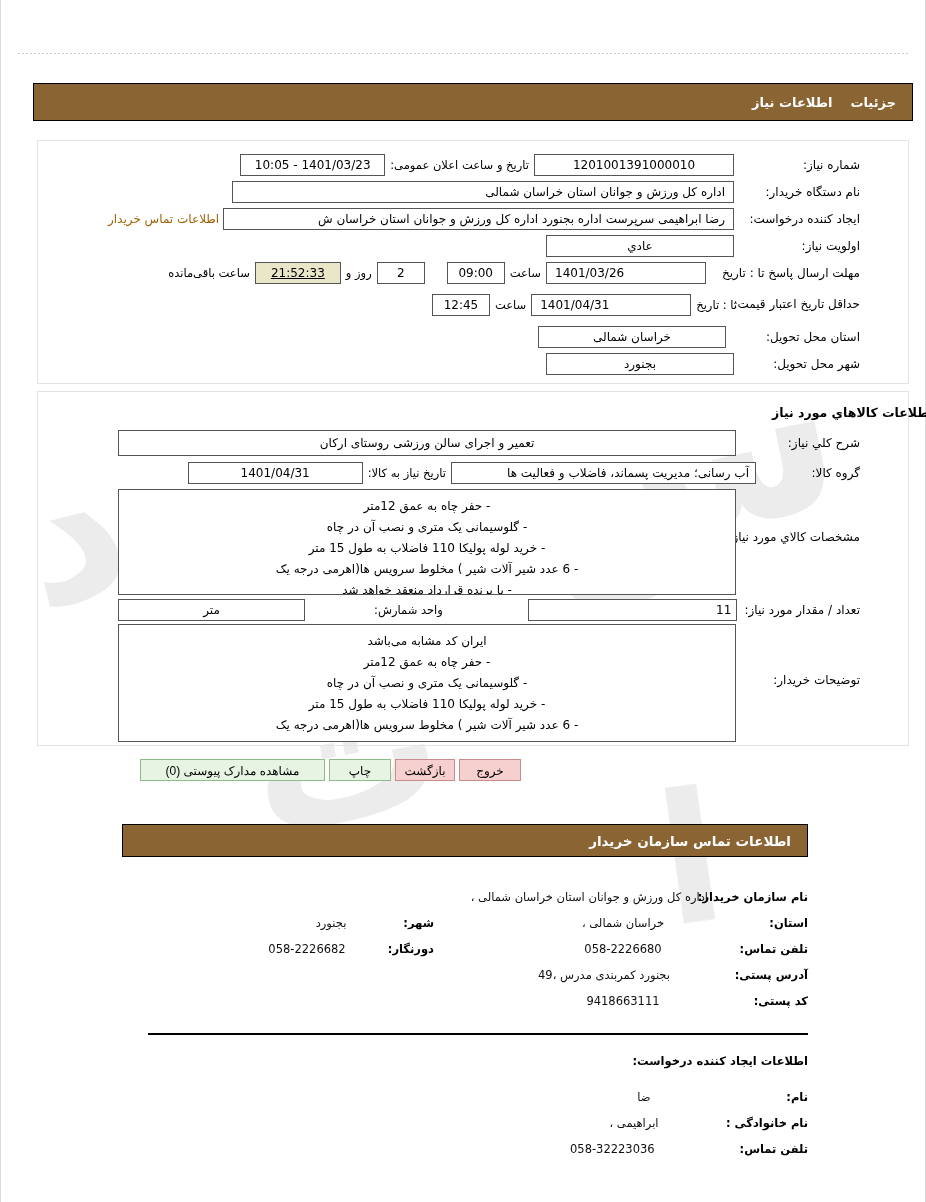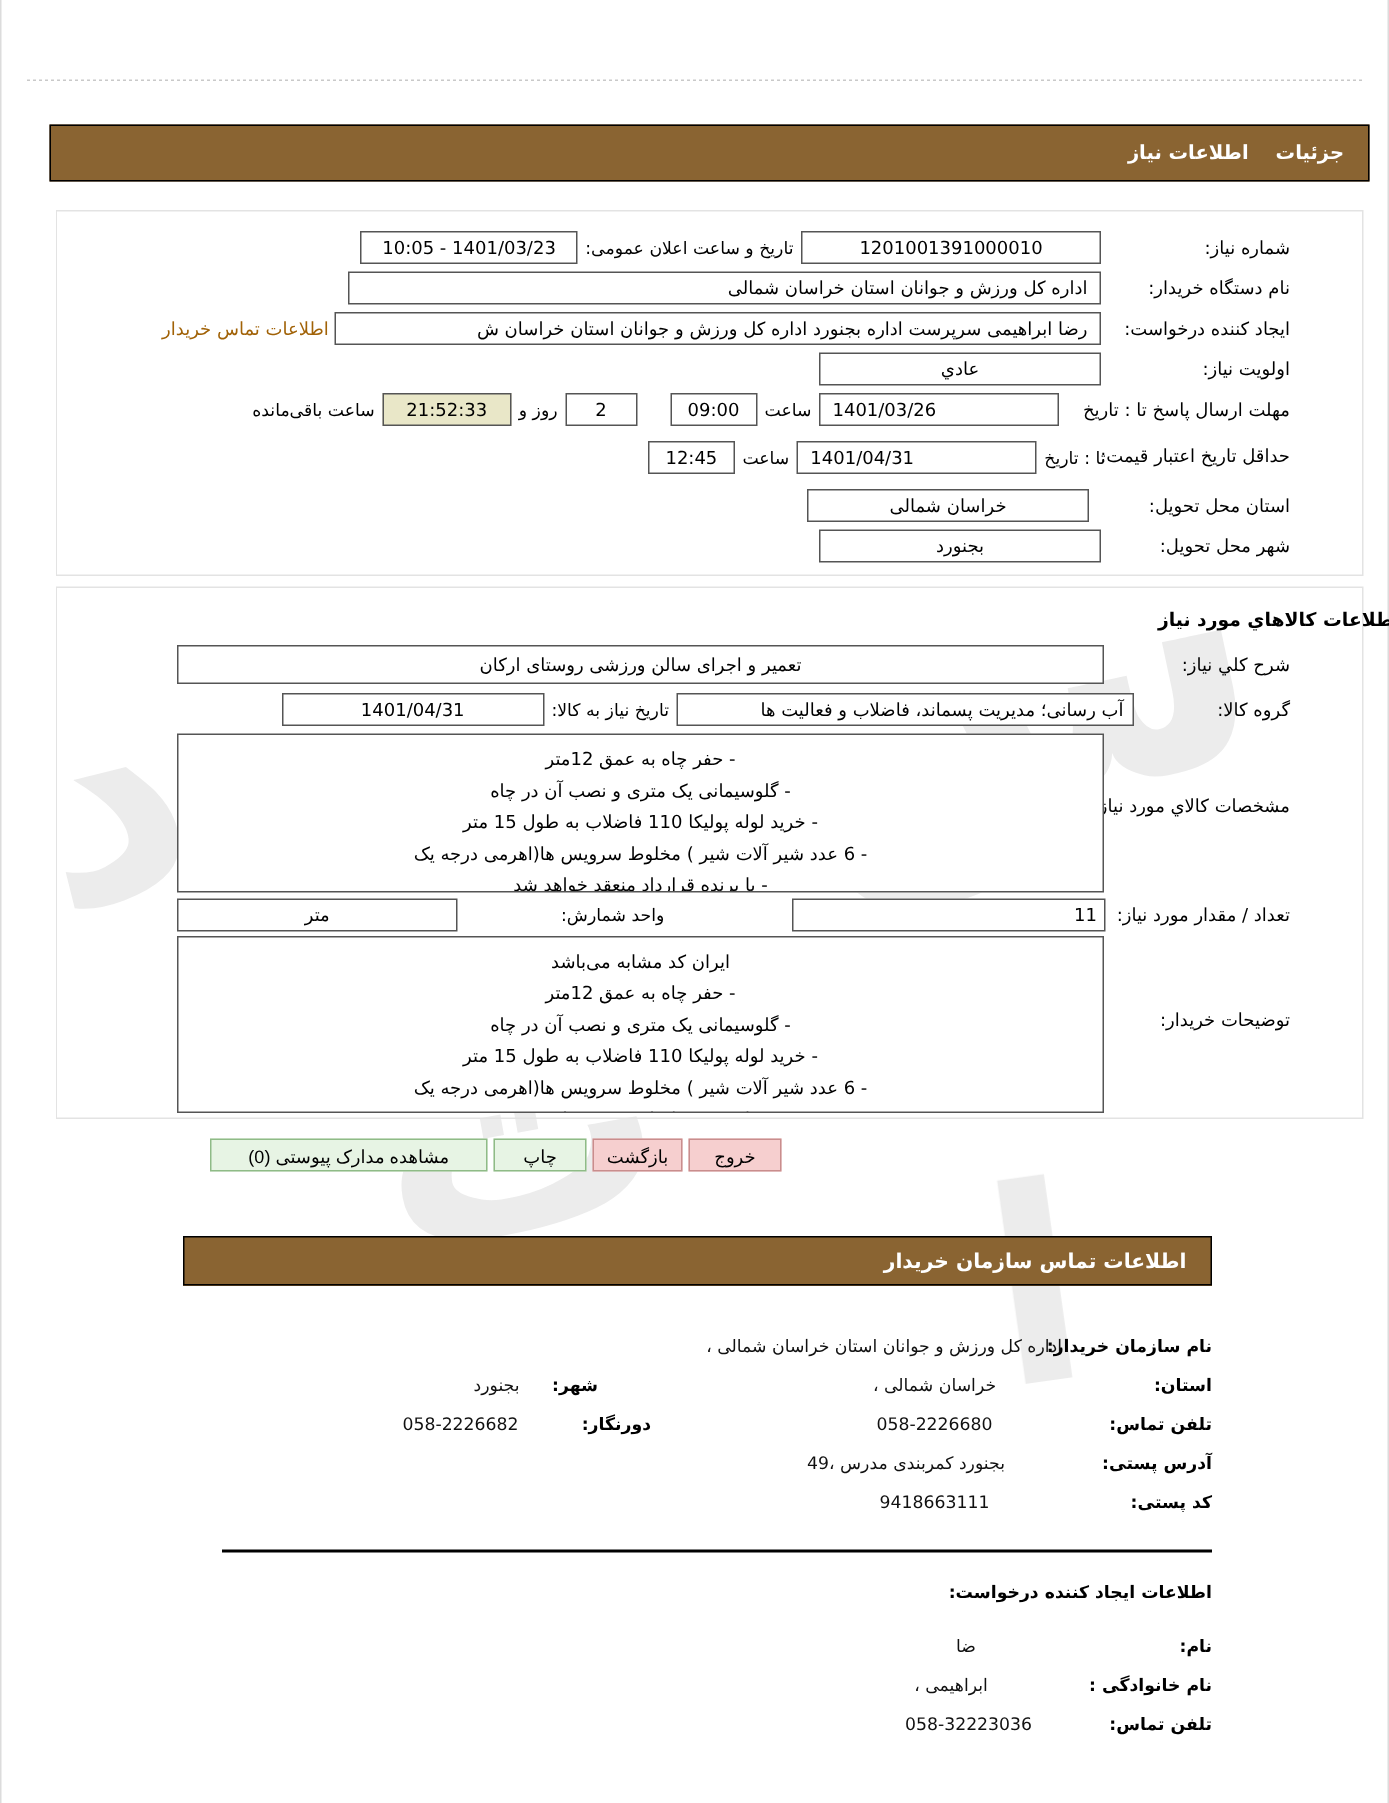--- a/index.html
+++ b/index.html
@@ -63,21 +63,21 @@
   .fld{
     border:1px solid #555;background:#fff;box-sizing:border-box;
     height:22px;line-height:20px;font-size:12px;
     padding:0 5px;text-align:center;overflow:hidden;white-space:nowrap;
   }
   .fld.r{text-align:right;}
   .small-lbl{font-size:11.5px;white-space:nowrap;padding:0 5px;}
   .link{color:#a16207;font-size:12px;white-space:nowrap;cursor:pointer;text-decoration:none;}
   .countdown{
     border:1px solid #555;background:#e9e7c8;height:22px;line-height:20px;
-    font-size:12px;text-align:center;box-sizing:border-box;padding:0 5px;
+    font-size:12px;text-align:center;box-sizing:border-box;padding:0 5px;text-decoration:underline;
   }
   
   .ta{
     border:1px solid #555;background:#fff;box-sizing:border-box;
     font-size:12px;line-height:1.75;text-align:center;
     padding:6px 10px;overflow:hidden;white-space:pre-line;
   }
   
   .sect-title{
     position:absolute;font-size:12.5px;font-weight:bold;color:#000;
@@ -236,21 +236,21 @@
 <div class="cblk" style="left:448px;top:890px;width:260px;text-align:right;">
   <span class="cv">اداره کل ورزش و جوانان استان خراسان شمالی ،</span>
 </div>
 
 <div class="cblk" style="left:700px;top:916px;width:108px;text-align:right;">
   <span class="ck">استان:</span>
 </div>
 <div class="cblk" style="left:558px;top:916px;width:130px;text-align:center;">
   <span class="cv">خراسان شمالی ،</span>
 </div>
-<div class="cblk" style="left:368px;top:916px;width:66px;text-align:left;">
+<div class="cblk" style="left:368px;top:916px;width:66px;text-align:right;">
   <span class="ck">شهر:</span>
 </div>
 <div class="cblk" style="left:300px;top:916px;width:62px;text-align:center;">
   <span class="cv">بجنورد</span>
 </div>
 
 <div class="cblk" style="left:700px;top:942px;width:108px;text-align:right;">
   <span class="ck">تلفن تماس:</span>
 </div>
 <div class="cblk" style="left:558px;top:942px;width:130px;text-align:center;">
@@ -293,15 +293,15 @@
 <div class="cblk" style="left:700px;top:1116px;width:108px;text-align:right;">
   <span class="ck">نام خانوادگی :</span>
 </div>
 <div class="cblk" style="left:580px;top:1116px;width:108px;text-align:center;">
   <span class="cv">ابراهیمی ،</span>
 </div>
 
 <div class="cblk" style="left:700px;top:1142px;width:108px;text-align:right;">
   <span class="ck">تلفن تماس:</span>
 </div>
-<div class="cblk" style="left:570px;top:1142px;width:118px;text-align:right;">
+<div class="cblk" style="left:570px;top:1142px;width:118px;text-align:left;">
   <span class="cv">058-32223036</span>
 </div>
 
 </body></html>

